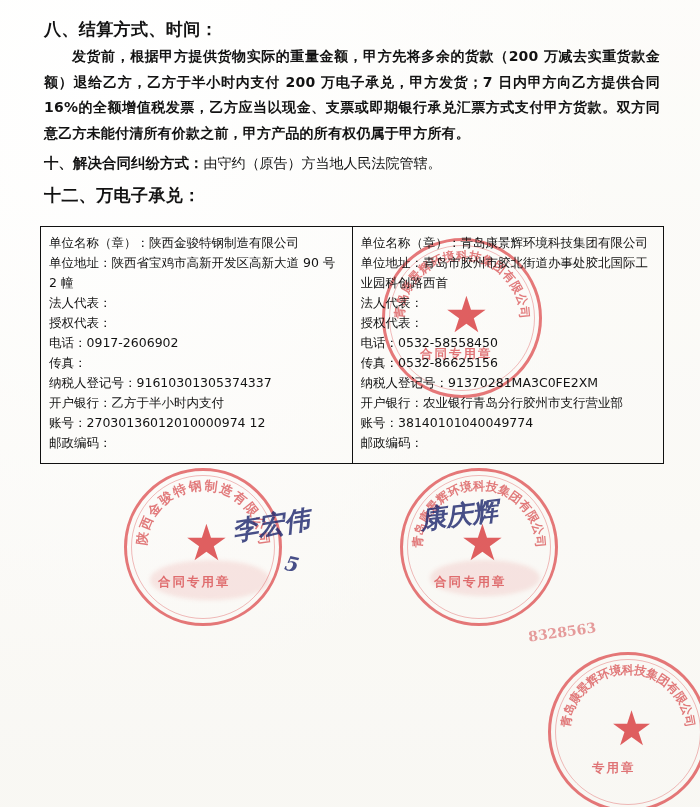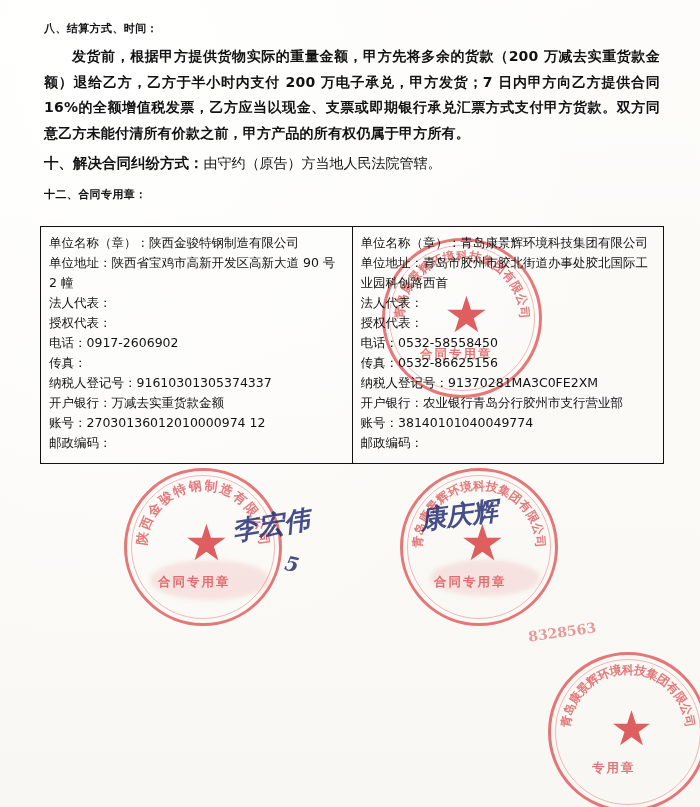--- a/index.html
+++ b/index.html
@@ -33,21 +33,21 @@
   }
   .content {
     position: relative;
     padding: 14px 40px 0 44px;
     box-sizing: border-box;
   }
   .clause {
     margin-bottom: 2px;
   }
   .clause-title {
-    font-size: 11px;
+    font-size: 17px;
     font-weight: bold;
     line-height: 30px;
     letter-spacing: 0.4px;
   }
   .clause-body {
     font-size: 14px;
     line-height: 25.5px;
     text-align: justify;
     text-indent: 2em;
     letter-spacing: 0.2px;
@@ -172,40 +172,40 @@
 
     <div class="clause">
       <div class="inline-title">
         <span>十、</span><span>解决合同纠纷方式：</span><span class="inline-rest">由守约（原告）方当地人民法院管辖。</span>
       </div>
     </div>
 
 
     <div class="clause">
       <div class="clause-title">
-        <span>十二、</span><span>合同专用章：</span>
+        <span>十二、</span><span>万电子承兑：</span>
       </div>
     </div>
 
   </div>
 
   <div class="sig-table-wrap">
     <table class="sig">
       <tbody>
       <tr>
         <td>
           <div class="cellpad">
             <div class="row-line"><span class="lbl">单位名称（章）：</span><span class="val">陕西金骏特钢制造有限公司</span></div>
             <div class="row-line wrap"><span class="lbl">单位地址：</span><span class="val">陕西省宝鸡市高新开发区高新大道 90 号 2 幢</span></div>
             <div class="row-line"><span class="lbl">法人代表：</span><span class="val"></span></div>
             <div class="row-line"><span class="lbl">授权代表：</span><span class="val"></span></div>
             <div class="row-line"><span class="lbl">电话：</span><span class="val">0917-2606902</span></div>
             <div class="row-line"><span class="lbl">传真：</span><span class="val"></span></div>
             <div class="row-line"><span class="lbl">纳税人登记号：</span><span class="val">91610301305374337</span></div>
-            <div class="row-line"><span class="lbl">开户银行：</span><span class="val">万减去实重货款金额</span></div>
+            <div class="row-line"><span class="lbl">开户银行：</span><span class="val">乙方于半小时内支付</span></div>
             <div class="row-line"><span class="lbl">账号：</span><span class="val">27030136012010000974 12</span></div>
             <div class="row-line"><span class="lbl">邮政编码：</span><span class="val"></span></div>
           </div>
         </td>
         <td>
           <div class="cellpad">
             <div class="row-line"><span class="lbl">单位名称（章）：</span><span class="val">青岛康景辉环境科技集团有限公司</span></div>
             <div class="row-line wrap"><span class="lbl">单位地址：</span><span class="val">青岛市胶州市胶北街道办事处胶北国际工业园科创路西首</span></div>
             <div class="row-line"><span class="lbl">法人代表：</span><span class="val"></span></div>
             <div class="row-line"><span class="lbl">授权代表：</span><span class="val"></span></div>

